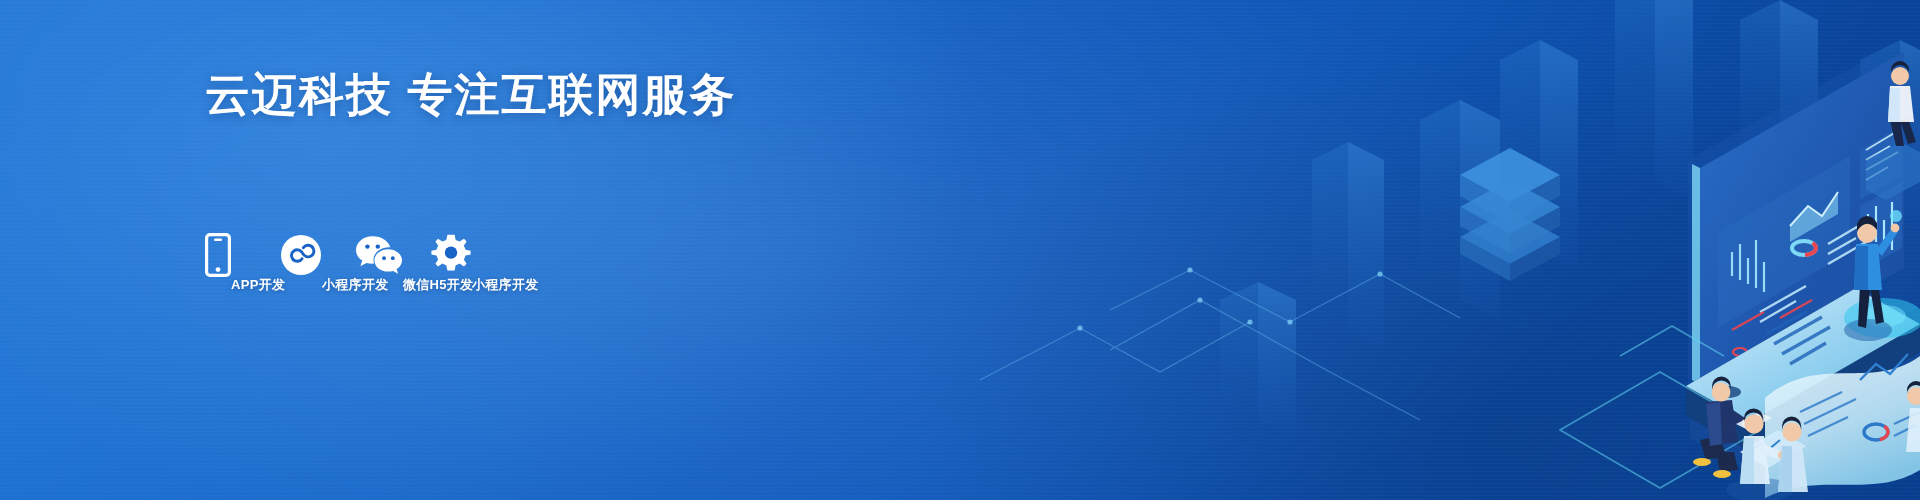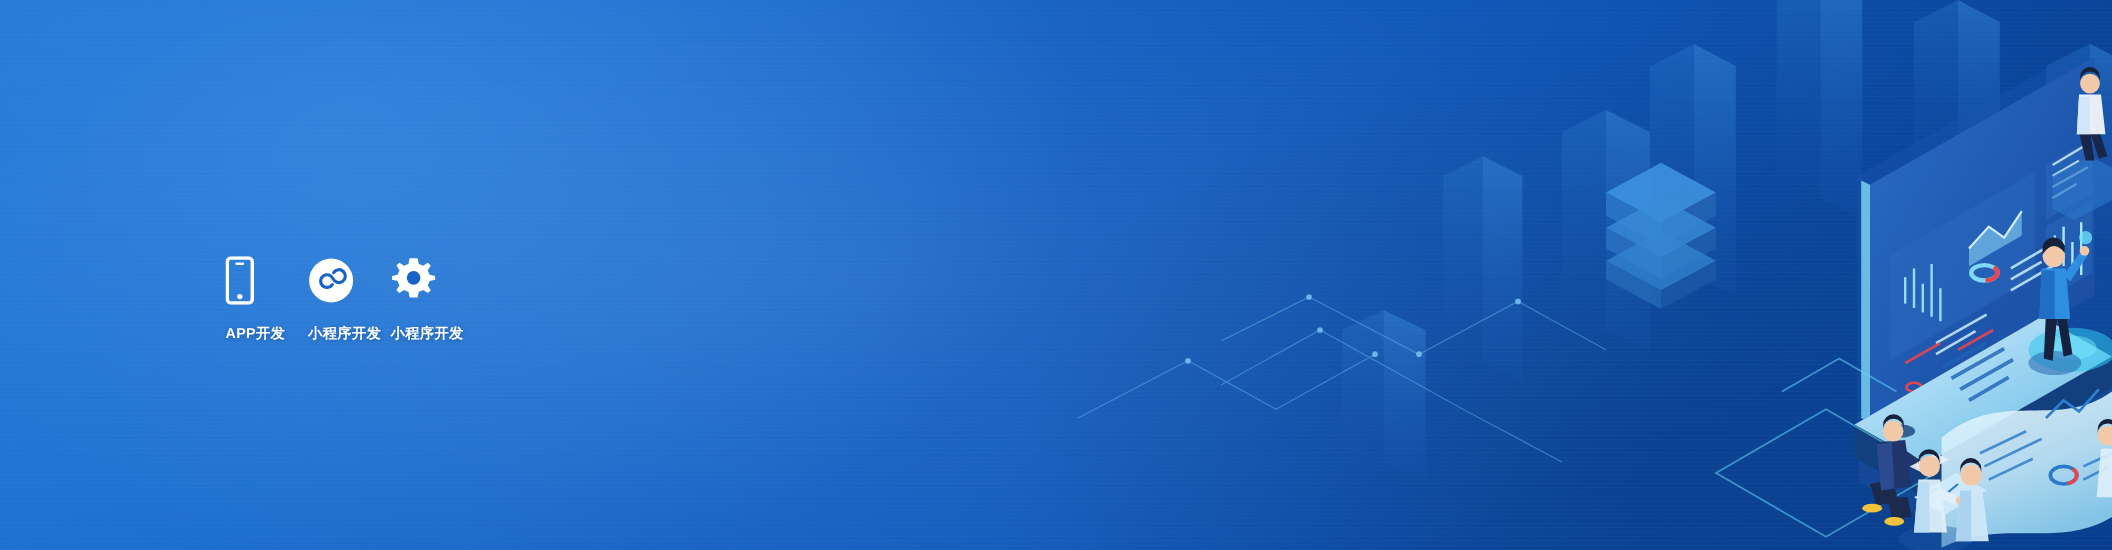--- a/index.html
+++ b/index.html
@@ -37,21 +37,21 @@
   }
   .sub{
     font-size:21px;line-height:1.72;color:#eaf3ff;font-weight:normal;
     letter-spacing:.6px;margin:0;white-space:nowrap;
     text-shadow:0 1px 6px rgba(0,30,80,.25);
   }
   .sub .l2{display:block;}
 
   
   .services{position:absolute;left:205px;top:232px;display:flex;align-items:flex-start;}
-  .svc{width:75px;display:flex;flex-direction:column;align-items:flex-start;cursor:pointer;}
+  .svc{width:75px;display:flex;align-items:flex-end;cursor:pointer;}
   .svc .ico{height:46px;display:flex;align-items:center;justify-content:center;margin-bottom:16px;}
   .svc .lab{
     font-size:13px;color:#ffffff;white-space:nowrap;letter-spacing:.3px;font-weight:bold;
     text-shadow:0 1px 4px rgba(0,30,80,.35);
   }
   .svc svg{display:block;}
 
   
   .art{position:absolute;right:0;top:0;width:1060px;height:500px;}
   .art svg{display:block;}
@@ -299,20 +299,21 @@
 
       <g>
         <path d="M1050 408 L1060 408 L1060 452 L1046 452 Z" fill="#dff0fb" opacity=".9"></path>
         <circle cx="1056" cy="396" r="9" fill="#f2c9a8"></circle>
         <path d="M1047 394 a9 9 0 0 1 18 0 l0 -4 a9 9 0 0 0 -18 0 Z" fill="#16213c"></path>
       </g>
     </svg>
   </div>
 
   <div class="copy">
+    <h1 class="headline">云迈科技 专注互联网服务</h1>
   </div>
 
   <div class="services">
 
     <div class="svc">
       <span class="ico">
         <svg width="26" height="44" viewBox="0 0 26 44">
           <rect x="1.6" y="1.6" width="22.8" height="40.8" rx="3.4" ry="3.4" fill="none" stroke="#ffffff" stroke-width="3.2"></rect>
           <rect x="9" y="5.6" width="8" height="2.4" rx="1.2" fill="#ffffff"></rect>
           <circle cx="13" cy="36.6" r="2.4" fill="#ffffff"></circle>
@@ -327,20 +328,37 @@
           <circle cx="21" cy="21" r="20" fill="#ffffff"></circle>
           <path d="M13.2 25.6 c-2.6 -2.6 -2.2 -6.9 0.9 -8.9 c3.1 -2 7.1 -0.6 8.6 2.6
                    c1.5 3.2 5.5 4.6 8.6 2.6 c3.1 -2 3.5 -6.3 0.9 -8.9" fill="none" stroke="#1763c6" stroke-width="2.9" stroke-linecap="round"></path>
           <path d="M13.2 25.6 c2.6 2.6 6.9 2.2 8.9 -0.9" fill="none" stroke="#1763c6" stroke-width="2.9" stroke-linecap="round"></path>
           <path d="M32.2 12.9 c-2.6 -2.6 -6.9 -2.2 -8.9 0.9" fill="none" stroke="#1763c6" stroke-width="2.9" stroke-linecap="round"></path>
         </svg>
       </span>
       <span class="lab">小程序开发</span>
     </div>
 
+    <div class="svc">
+      <span class="ico">
+        <svg width="48" height="42" viewBox="0 0 48 42">
+          <path d="M17.6 2.2 C8.4 2.2 1 8.4 1 16 c0 4.3 2.4 8.1 6.2 10.6 l-1.8 5.6 l6.1 -3.3
+                   c1.9 .5 3.9 .8 6.1 .8 c.5 0 1 0 1.5 -.1 c-.4 -1.2 -.6 -2.4 -.6 -3.7
+                   c0 -7 6.8 -12.7 15.2 -12.7 c.5 0 1 0 1.5 .1 C33.6 7 26.4 2.2 17.6 2.2 Z" fill="#ffffff"></path>
+          <circle cx="12.4" cy="12.6" r="2.2" fill="#1763c6"></circle>
+          <circle cx="22.8" cy="12.6" r="2.2" fill="#1763c6"></circle>
+          <path d="M47 26.4 c0 -6.2 -6.2 -11.2 -13.8 -11.2 c-7.6 0 -13.8 5 -13.8 11.2
+                   c0 6.2 6.2 11.2 13.8 11.2 c1.7 0 3.3 -.2 4.8 -.7 l5.1 2.8 l-1.5 -4.6
+                   C45 32.9 47 29.9 47 26.4 Z" fill="#ffffff"></path>
+          <circle cx="29" cy="24.2" r="1.9" fill="#1763c6"></circle>
+          <circle cx="37.8" cy="24.2" r="1.9" fill="#1763c6"></circle>
+        </svg>
+      </span>
+      <span class="lab">微信H5开发</span>
+    </div>
 
 
     <div class="svc">
       <span class="ico">
         <svg width="42" height="42" viewBox="0 0 42 42">
           <path d="M21 0.8 l3.6 0 l1.1 5.1 c1.4 .4 2.7 .9 3.9 1.7 l4.4 -2.8 l2.6 2.6
                    l-2.8 4.4 c.8 1.2 1.3 2.5 1.7 3.9 l5.1 1.1 l0 3.6 l-5.1 1.1
                    c-.4 1.4 -.9 2.7 -1.7 3.9 l2.8 4.4 l-2.6 2.6 l-4.4 -2.8
                    c-1.2 .8 -2.5 1.3 -3.9 1.7 l-1.1 5.1 l-3.6 0 l-3.6 0 l-1.1 -5.1
                    c-1.4 -.4 -2.7 -.9 -3.9 -1.7 l-4.4 2.8 l-2.6 -2.6 l2.8 -4.4

